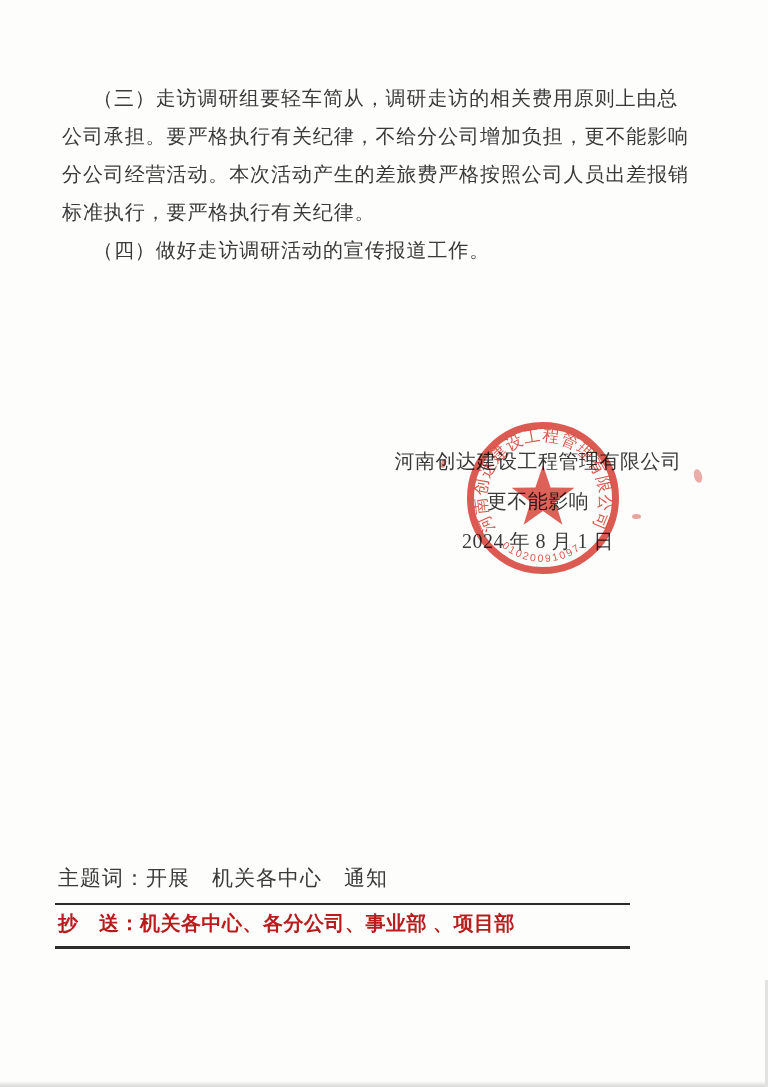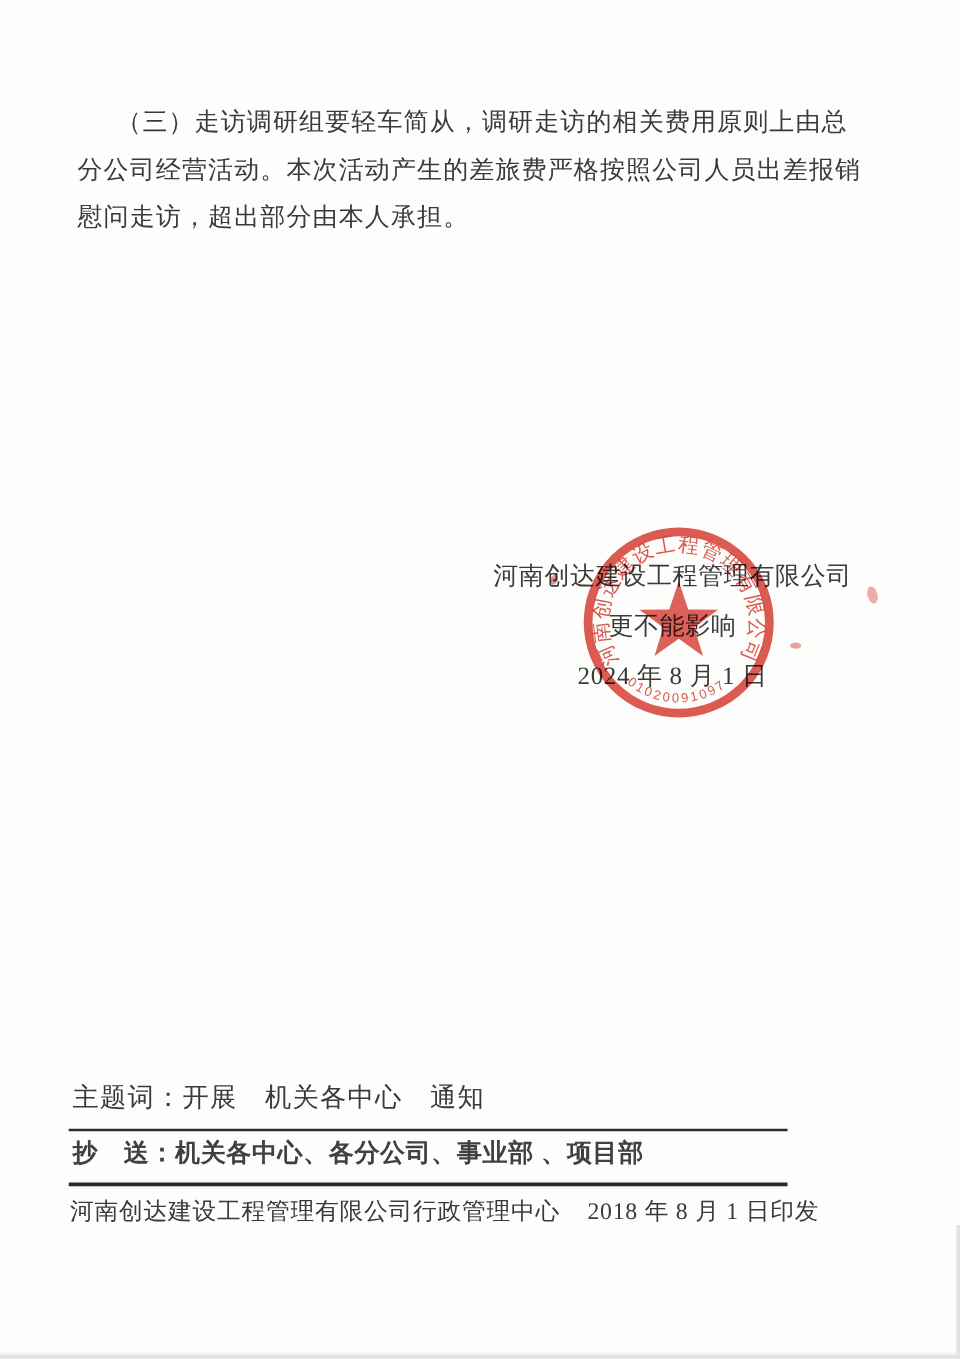--- a/index.html
+++ b/index.html
@@ -22,37 +22,39 @@
   .speck1{left:441px;top:459px;width:5px;height:9px;transform:rotate(20deg);}
   .speck2{left:694px;top:469px;width:8px;height:14px;transform:rotate(-15deg);opacity:0.4;}
   .speck3{left:632px;top:514px;width:9px;height:5px;opacity:0.45;}
   
   .subject-line{position:absolute;left:58px;top:866px;height:24px;line-height:24px;font-size:21px;letter-spacing:1px;white-space:nowrap;}
   .rule{position:absolute;left:55px;width:575px;background:#2b2b2b;}
   .rule-1{top:903px;height:2px;}
   .rule-2{top:946px;height:3px;}
   .cc-line{position:absolute;left:58px;top:909px;height:28px;line-height:28px;
     font-family:"Liberation Sans","DejaVu Sans",sans-serif;font-weight:bold;
-    font-size:20px;letter-spacing:0.5px;color:#404040;white-space:nowrap;}
+    font-size:20px;letter-spacing:0.5px;color:#b91c1c;white-space:nowrap;}
   .imprint-line{position:absolute;left:56px;top:957px;height:26px;line-height:26px;font-size:19px;letter-spacing:0.6px;white-space:nowrap;}
   .imprint-date{margin-left:22px;}
   
   .scan-edge-bottom{position:absolute;left:0;bottom:0;width:768px;height:6px;
     background:linear-gradient(to bottom,rgba(253,253,252,0),#d7d7d5);}
   .scan-edge-right{position:absolute;right:0;top:980px;width:3px;height:107px;background:#e3e3e1;}
 </style>
 </head>
 <body>
 
 <div class="page">
 
   <div class="body-text">
     <div class="body-line indent">（三）走访调研组要轻车简从，调研走访的相关费用原则上由总</div>
+    <div class="body-line">公司承担。要严格执行有关纪律，不给分公司增加负担，更不能影响</div>
     <div class="body-line">分公司经营活动。本次活动产生的差旅费严格按照公司人员出差报销</div>
-    <div class="body-line">慰问走访，超出部分由本人承担。</div>
+    <div class="body-line">标准执行，要严格执行有关纪律。</div>
+    <div class="body-line indent">（四）做好走访调研活动的宣传报道工作。</div>
   </div>
 
   <div class="signature">
     <div class="sig-line">河南创达建设工程管理有限公司</div>
     <div class="sig-line">更不能影响</div>
     <div class="sig-line">2024 年 8 月 1 日</div>
   </div>
 
   <svg class="seal" width="170" height="170" viewBox="0 0 170 170">
     <circle cx="85" cy="85" r="72.5" fill="none" stroke="#d5372b" stroke-opacity="0.88" stroke-width="7"></circle>
@@ -77,19 +79,16 @@
   </div>
 
   <div class="rule rule-1"></div>
 
   <div class="cc-line">
     <span>抄　送：</span><span>机关各中心、各分公司、事业部 、项目部</span>
   </div>
 
   <div class="rule rule-2"></div>
 
-  <div class="imprint-line">
-    <span>河南创达建设工程管理有限公司行政管理中心</span><span class="imprint-date">2018 年 8 月 1 日印发</span>
-  </div>
 
   <div class="scan-edge-bottom"></div>
   <div class="scan-edge-right"></div>
 </div>
 
 </body></html>

